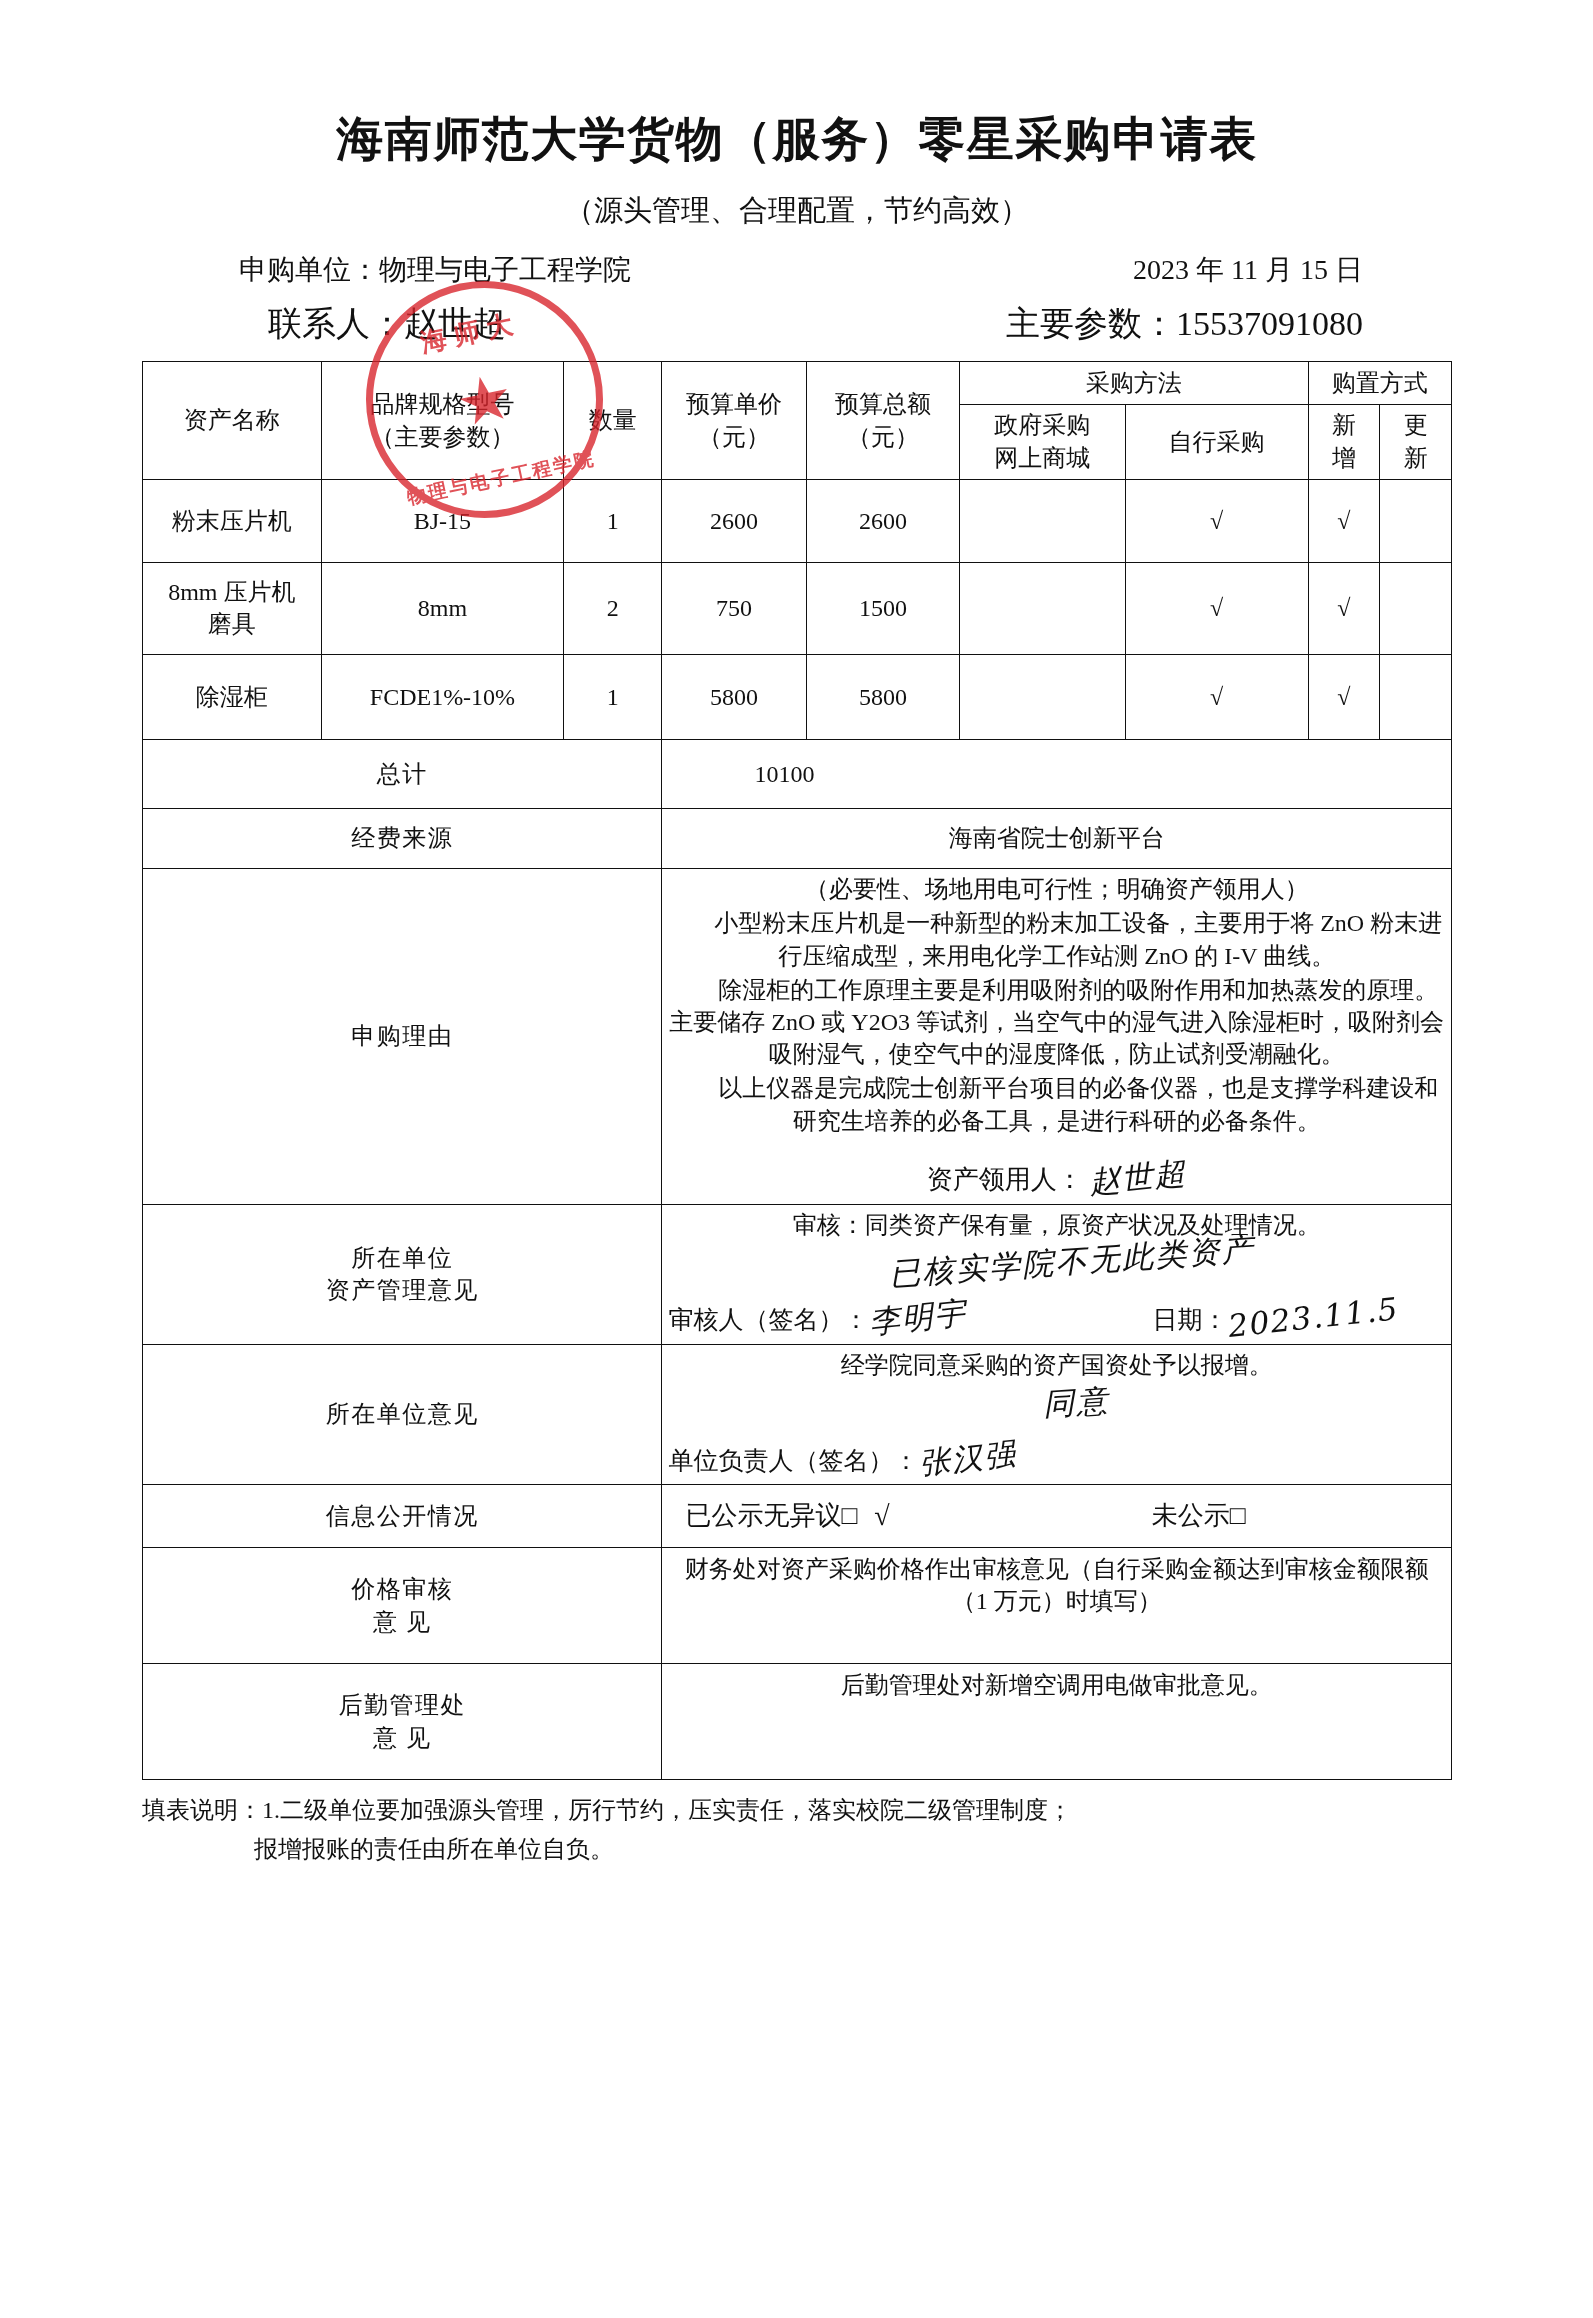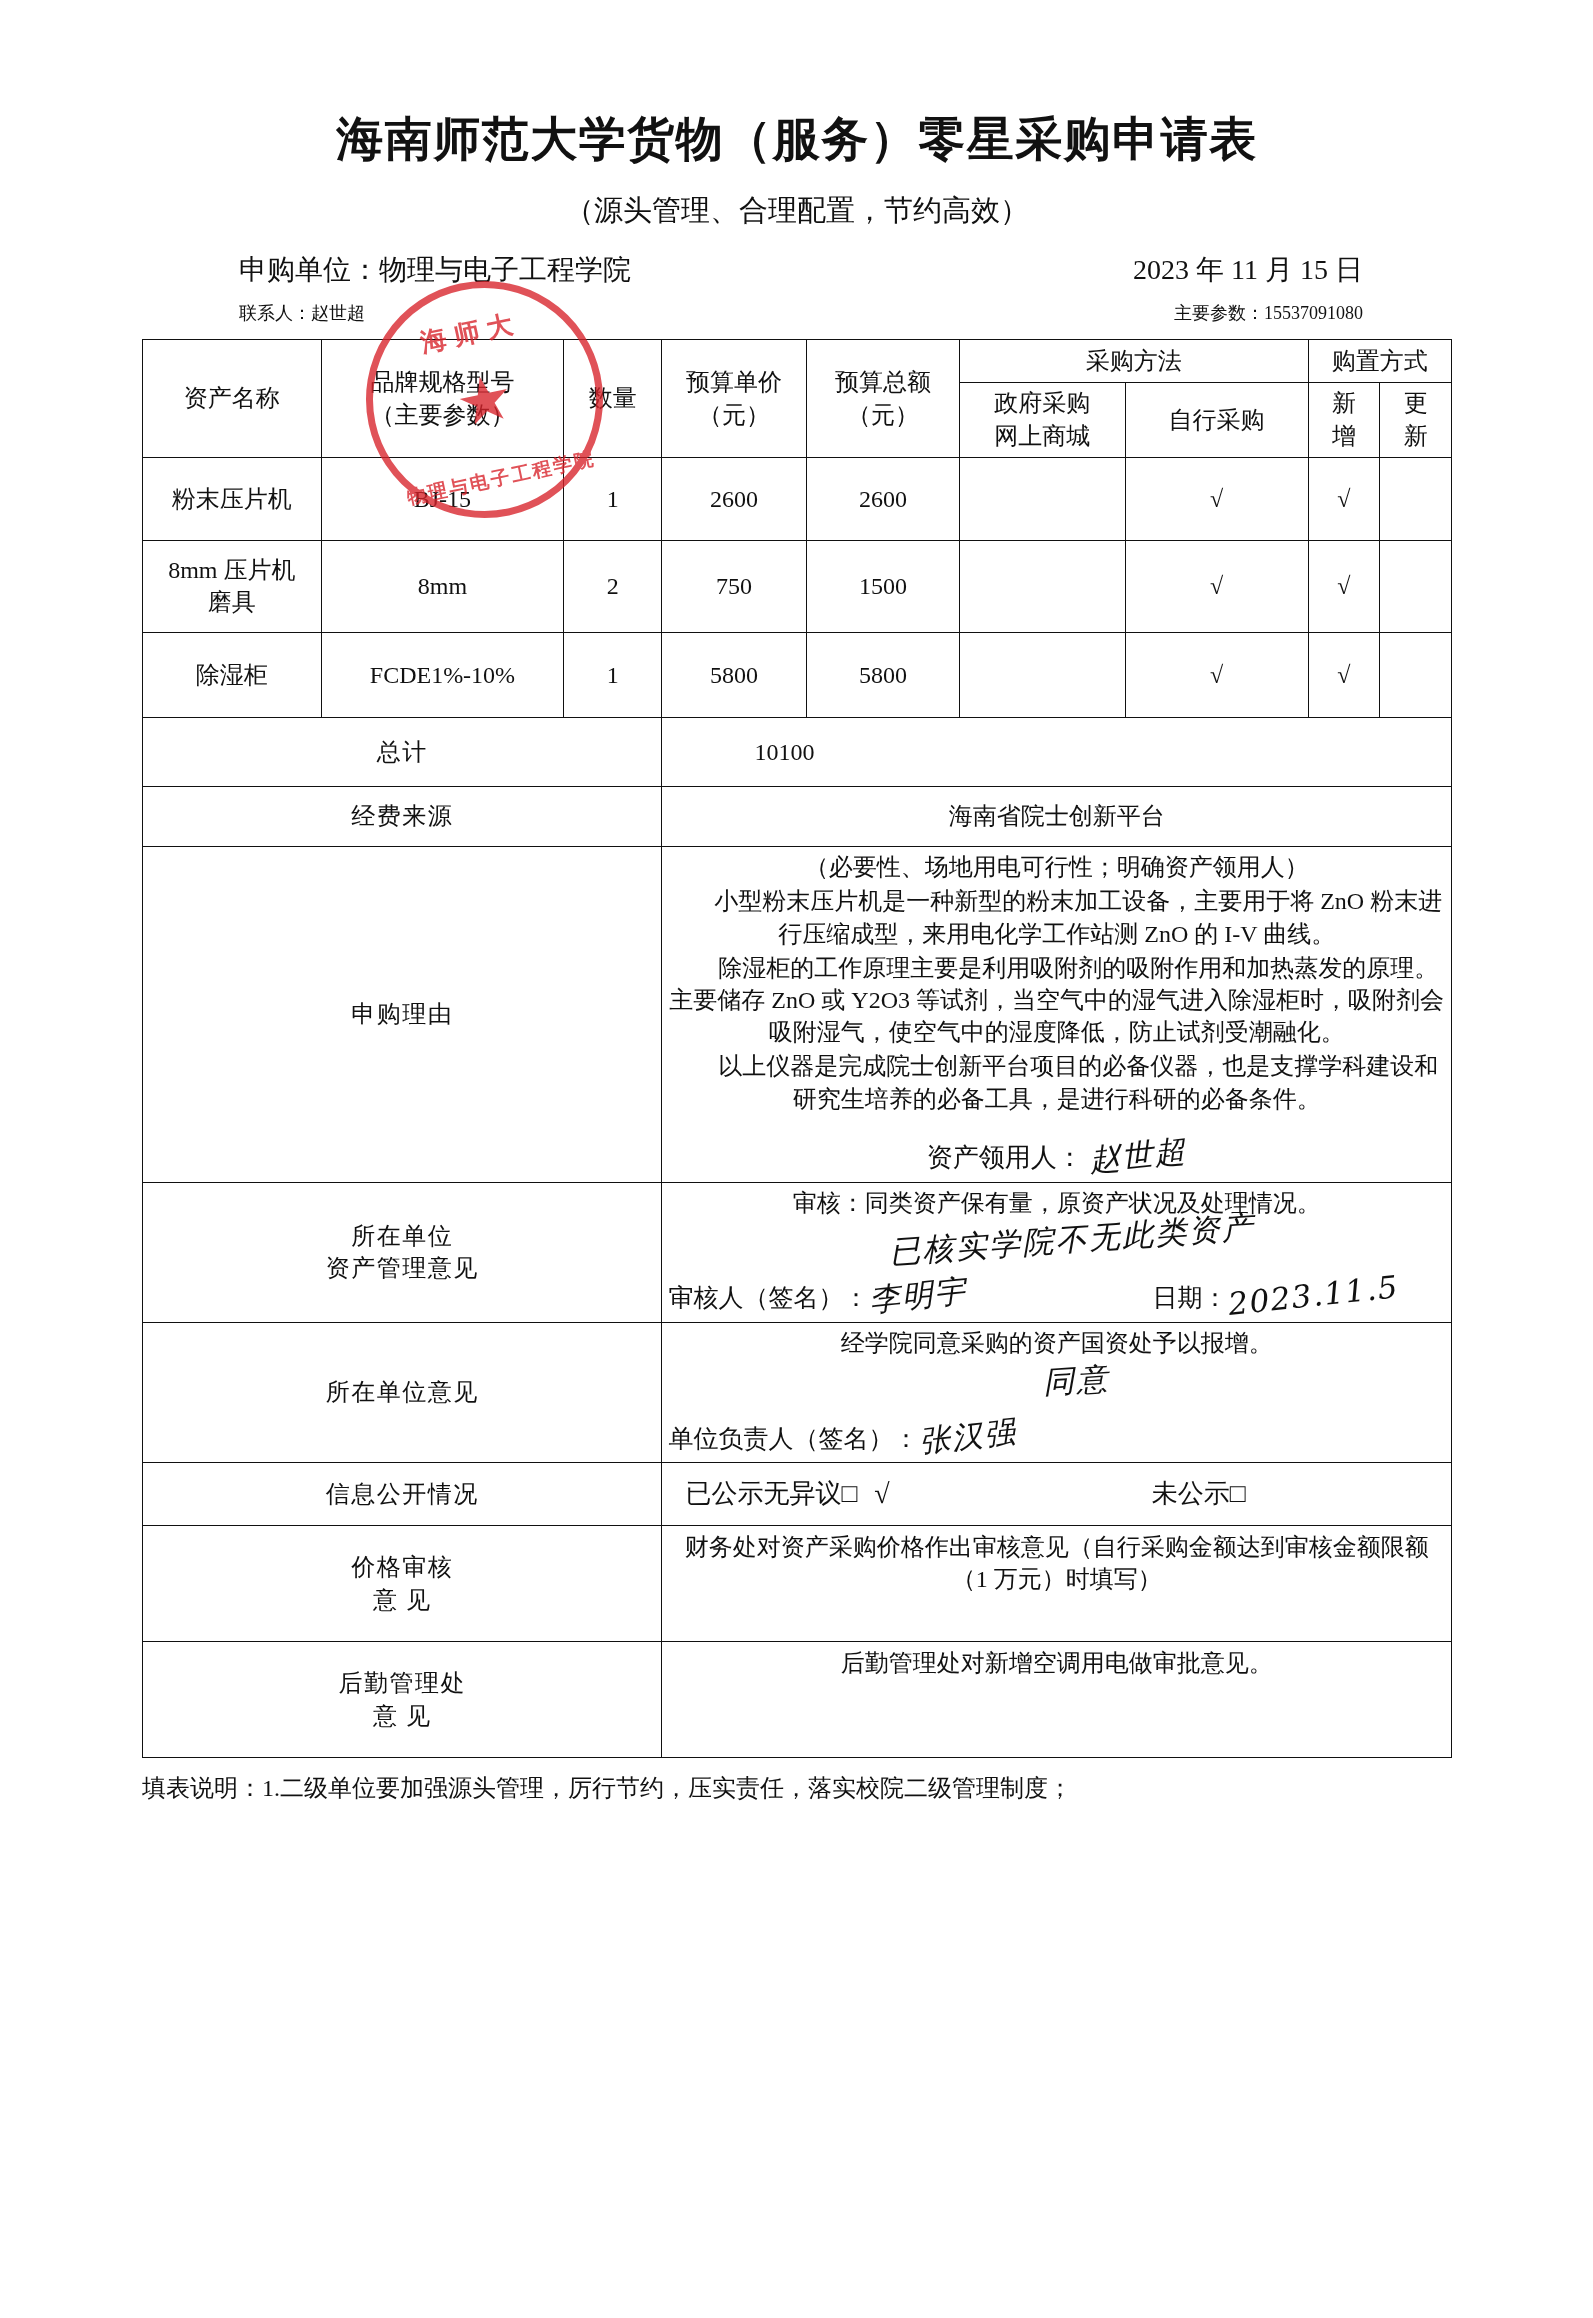--- a/index.html
+++ b/index.html
@@ -43,23 +43,24 @@
     font-size: 28px;
     margin-top: 20px;
     padding: 0 231px 0 239px;
   }
   .meta-row .left { flex: 0 0 auto; }
   .meta-row .right { margin-left: auto; }
   .meta-row .value { }
   .meta-row2 {
     display: flex;
     align-items: flex-end;
-    font-size: 18px;
+    font-size: 34px;
     margin-top: 12.3px;
     padding: 0 231px 0 239px;
+    margin-left: 29px;
   }
   .meta-row2 .right { margin-left: auto; }
 
   
   .seal {
     position: absolute;
     left: 366px;
     top: 173px;
     width: 223px;
     height: 223px;
@@ -380,16 +381,17 @@
         <div>后勤管理处</div>
         <div>意    见</div>
       </td>
       <td colspan="6" class="opinion-cell" style="vertical-align:top">后勤管理处对新增空调用电做审批意见。</td>
     </tr>
   </tbody>
     </table>
 
   <div class="note">
     <span>填表说明：</span><span>1.二级单位要加强源头管理，厉行节约，压实责任，落实校院二级管理制度；</span>
+    <div class="l3">报增报账的责任由所在单位自负。</div>
   </div>
 
 </div>
 
 
 </body></html>

